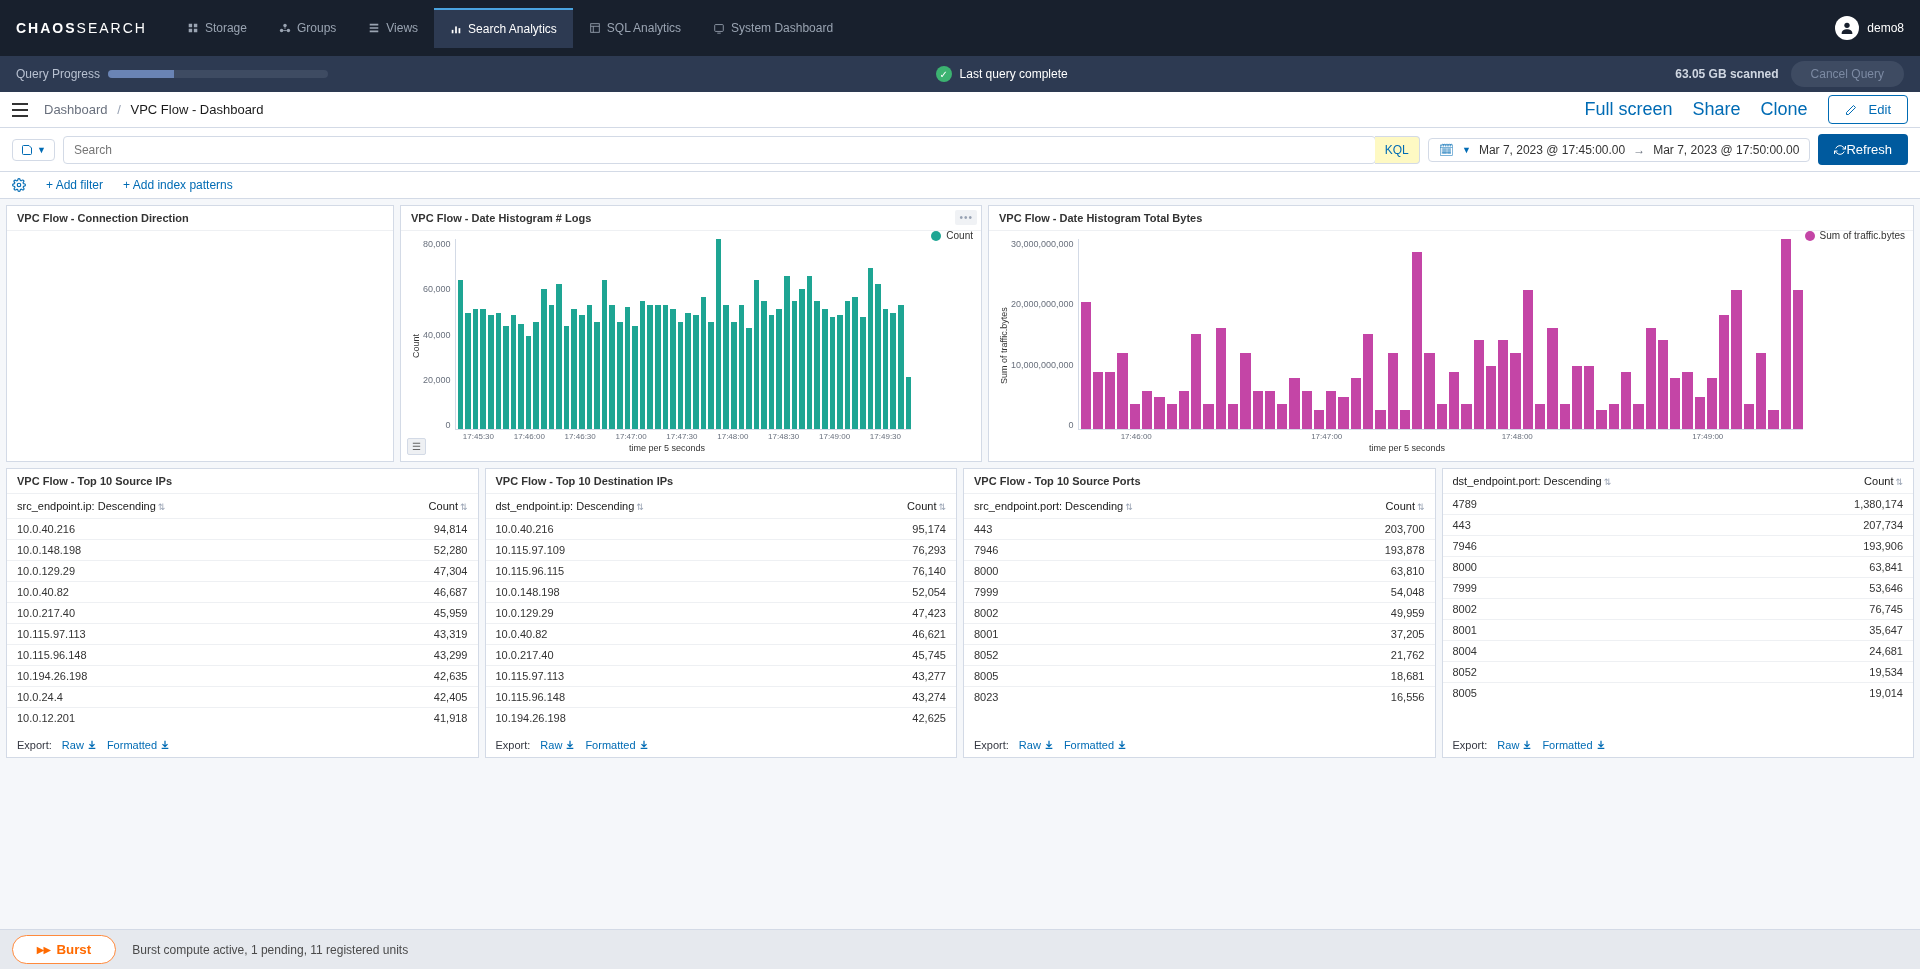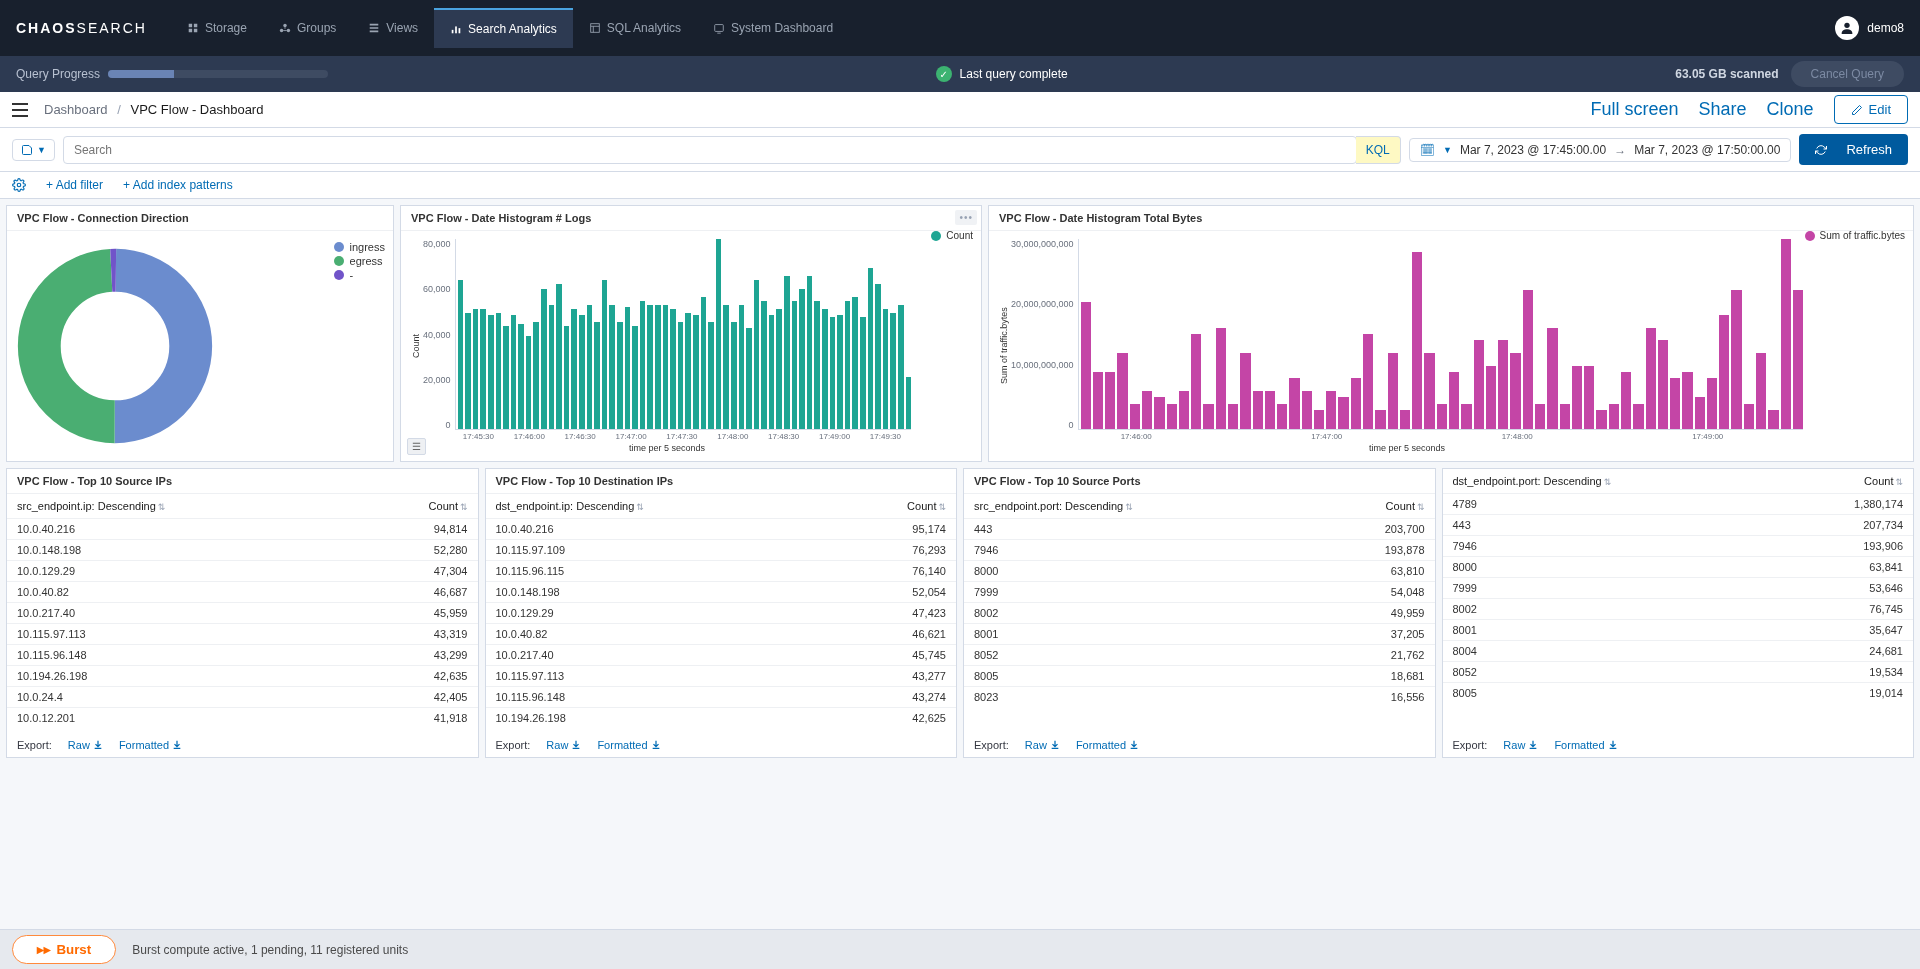--- a/index.html
+++ b/index.html
@@ -22,28 +22,28 @@
 .scanned{color:#d0d7e2;font-weight:600;margin-right:12px}
 .cancel-btn{background:#3e4b62;color:#7c8aa3;border-radius:16px;padding:6px 20px;font-size:12px;border:none}
 .breadcrumb-row{height:36px;background:#fff;border-bottom:1px solid #d3dae6;display:flex;align-items:center;padding:0 12px}
 .menu-icon{width:16px;height:14px;display:flex;flex-direction:column;justify-content:space-between;margin-right:16px;cursor:pointer}
 .menu-icon span{height:2px;background:#333;display:block}
 .breadcrumb{color:#1a1a1a;font-size:13px}
 .breadcrumb .dim{color:#69707d}
 .breadcrumb .sep{color:#98a2b3;margin:0 6px}
 .bc-actions{margin-left:auto;display:flex;align-items:center;gap:20px}
 .bc-link{color:#006bb4;cursor:pointer;font-size:18px}
-.edit-btn{border:1px solid #006bb4;color:#006bb4;border-radius:4px;padding:6px 16px;display:flex;align-items:center;gap:6px;background:#fff;cursor:pointer;font-size:13px}
+.edit-btn{border:1px solid #006bb4;color:#006bb4;border-radius:4px;padding:6px 16px;display:flex;align-items:center;gap:12px;background:#fff;cursor:pointer;font-size:13px}
 .searchrow{background:#fff;display:flex;align-items:center;padding:6px 12px;gap:8px;border-bottom:1px solid #d3dae6}
 .search-save{border:1px solid #d3dae6;border-radius:4px;padding:4px 8px;display:flex;align-items:center;gap:4px;color:#006bb4;cursor:pointer}
 .search-input{flex:1;border:1px solid #d3dae6;border-radius:4px;padding:6px 10px;font-size:12px}
 .kql{border:1px solid #d3dae6;border-left:none;background:#fef9c3;color:#006bb4;border-radius:0 4px 4px 0;padding:6px 10px;margin-left:-9px;cursor:pointer}
 .date-picker{border:1px solid #d3dae6;border-radius:4px;display:flex;align-items:center;padding:4px 10px;gap:8px}
 .cal-icon{color:#006bb4}
-.refresh-btn{background:#005a9e;color:#fff;border:none;border-radius:4px;padding:8px 16px;display:flex;align-items:center;gap:19px;cursor:pointer;font-size:13px}
+.refresh-btn{background:#005a9e;color:#fff;border:none;border-radius:4px;padding:8px 16px;display:flex;align-items:center;gap:0;cursor:pointer;font-size:13px}
 .filterrow{background:#fff;padding:6px 12px;display:flex;align-items:center;gap:20px;border-bottom:1px solid #d3dae6}
 .filterrow .gear{width:14px;height:14px;color:#006bb4}
 .filterrow a{color:#006bb4;cursor:pointer}
 .dash{padding:6px;display:grid;grid-template-columns:388px 582px 1fr;gap:6px}
 .panel{background:#fff;border:1px solid #d3dae6;position:relative}
 .panel-title{font-size:11px;font-weight:700;padding:6px 10px;border-bottom:1px solid #eef0f3;white-space:nowrap;overflow:hidden;text-overflow:ellipsis}
 .panel-body{padding:8px;height:230px;display:flex}
 .panel-menu{position:absolute;top:4px;right:4px;color:#98a2b3;cursor:pointer;background:#f0f2f5;border-radius:2px;padding:2px 4px;letter-spacing:1px;font-size:10px}
 .legend{font-size:11px;margin-left:6px}
 .legend-item{display:flex;align-items:center;gap:6px;margin:2px 0}
@@ -60,21 +60,21 @@
 .x-axis{display:flex;justify-content:space-around;font-size:8px;color:#69707d;padding:2px 0 0 30px}
 .x-label{text-align:center;font-size:9px;color:#333;padding-top:2px}
 .row2{padding:0 6px 6px;display:grid;grid-template-columns:repeat(4,1fr);gap:6px}
 .table-panel{background:#fff;border:1px solid #d3dae6;display:flex;flex-direction:column;height:290px}
 .tbl{width:100%;border-collapse:collapse;font-size:11px}
 .tbl th{text-align:left;padding:6px 10px;font-weight:400;color:#1a1a1a;position:relative}
 .tbl th .sort{color:#98a2b3;font-size:9px;margin-left:2px}
 .tbl th.r,.tbl td.r{text-align:right}
 .tbl td{padding:4px 10px;border-top:1px solid #eef0f3}
 .tbl-scroll{flex:1;overflow-y:auto;padding:0 0 4px}
-.export-row{padding:6px 10px;font-size:11px;display:flex;gap:16px;align-items:flex-end;color:#343741}
+.export-row{padding:6px 10px;font-size:11px;display:flex;gap:10px;align-items:flex-end;color:#343741}
 .export-row a{color:#006bb4;display:inline-flex;align-items:center;gap:3px;cursor:pointer}
 .footer{position:fixed;bottom:0;left:0;right:0;background:#e6e9ee;height:40px;display:flex;align-items:center;padding:0 12px;gap:16px;border-top:1px solid #d3dae6}
 .burst-btn{border:1px solid #ff8a3d;color:#ff6a00;background:#fff;border-radius:16px;padding:6px 24px;display:flex;align-items:center;gap:6px;font-weight:600;cursor:pointer}
 .footer-text{color:#4a4a4a;font-size:12px}
 .dl-icon{width:10px;height:10px;fill:currentColor}
 .legend-right{position:absolute;top:24px;right:8px;font-size:10px;display:flex;align-items:center;gap:5px}
 .listbtn{position:absolute;bottom:6px;left:6px;background:#eef0f3;border:1px solid #d3dae6;border-radius:2px;padding:2px 4px;color:#666;cursor:pointer;font-size:10px}
 .arrow{color:#69707d}
 </style>
 </head>
@@ -206,43 +206,20 @@
       <path d="M19.4 15a1.7 1.7 0 00.3 1.8l.1.1a2 2 0 11-2.8 2.8l-.1-.1a1.7 1.7 0 00-1.8-.3 1.7 1.7 0 00-1 1.5V21a2 2 0 11-4 0v-.1a1.7 1.7 0 00-1-1.5 1.7 1.7 0 00-1.8.3l-.1.1a2 2 0 11-2.8-2.8l.1-.1a1.7 1.7 0 00.3-1.8 1.7 1.7 0 00-1.5-1H3a2 2 0 110-4h.1a1.7 1.7 0 001.5-1 1.7 1.7 0 00-.3-1.8l-.1-.1a2 2 0 112.8-2.8l.1.1a1.7 1.7 0 001.8.3 1.7 1.7 0 001-1.5V3a2 2 0 114 0v.1a1.7 1.7 0 001 1.5 1.7 1.7 0 001.8-.3l.1-.1a2 2 0 112.8 2.8l-.1.1a1.7 1.7 0 00-.3 1.8 1.7 1.7 0 001.5 1H21a2 2 0 110 4h-.1a1.7 1.7 0 00-1.5 1z"></path>
     </svg>
   <a>+ Add filter</a>
   <a>+ Add index patterns</a>
 </div>
 
 <div class="dash">
 
   <div class="panel">
     <div class="panel-title">VPC Flow - Connection Direction</div>
-    <div class="panel-body">
-      <div class="donut-wrap">
-        <svg class="donut" viewBox="0 0 42 42">
-          <circle cx="21" cy="21" r="15.9" fill="none" stroke="#6b8cce" stroke-width="9" stroke-dasharray="50 50" stroke-dashoffset="25"></circle>
-          <circle cx="21" cy="21" r="15.9" fill="none" stroke="#4aae72" stroke-width="9" stroke-dasharray="49 51" stroke-dashoffset="-25"></circle>
-          <circle cx="21" cy="21" r="15.9" fill="none" stroke="#7154c9" stroke-width="9" stroke-dasharray="1 99" stroke-dashoffset="-74"></circle>
-        </svg>
-      </div>
-      <div class="legend" id="donut-legend">
-          <div class="legend-item">
-            <span class="legend-dot" style="background:#6b8cce"></span>
-            <span>ingress</span>
-          </div>
-          <div class="legend-item">
-            <span class="legend-dot" style="background:#4aae72"></span>
-            <span>egress</span>
-          </div>
-          <div class="legend-item">
-            <span class="legend-dot" style="background:#7154c9"></span>
-            <span>-</span>
-          </div>
-        </div>
-    </div>
   </div>
 
   <div class="panel">
     <div class="panel-title">VPC Flow - Date Histogram # Logs</div>
     <div class="panel-menu">•••</div>
     <div class="legend-right">
         <span class="legend-dot" style="background:#1ea593"></span>
         <span>Count</span>
       </div>
     <div class="panel-body" style="padding-right:70px">

